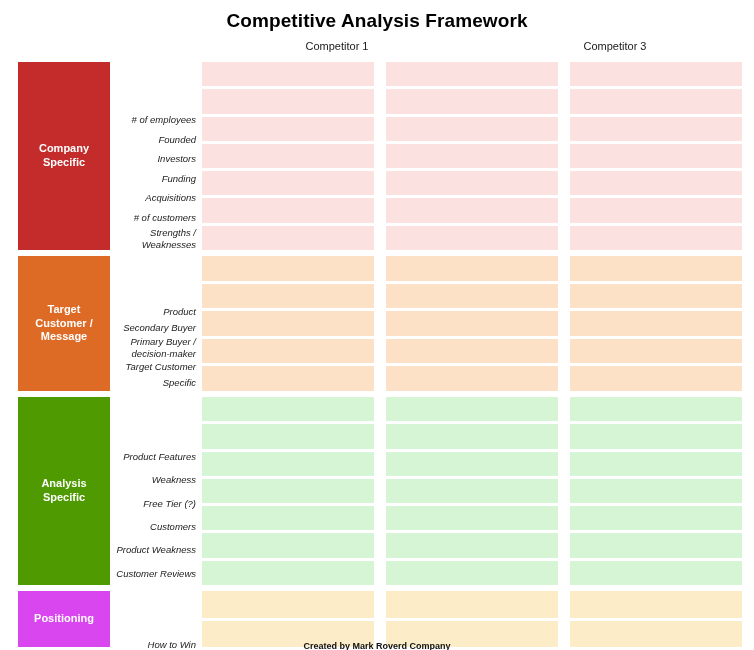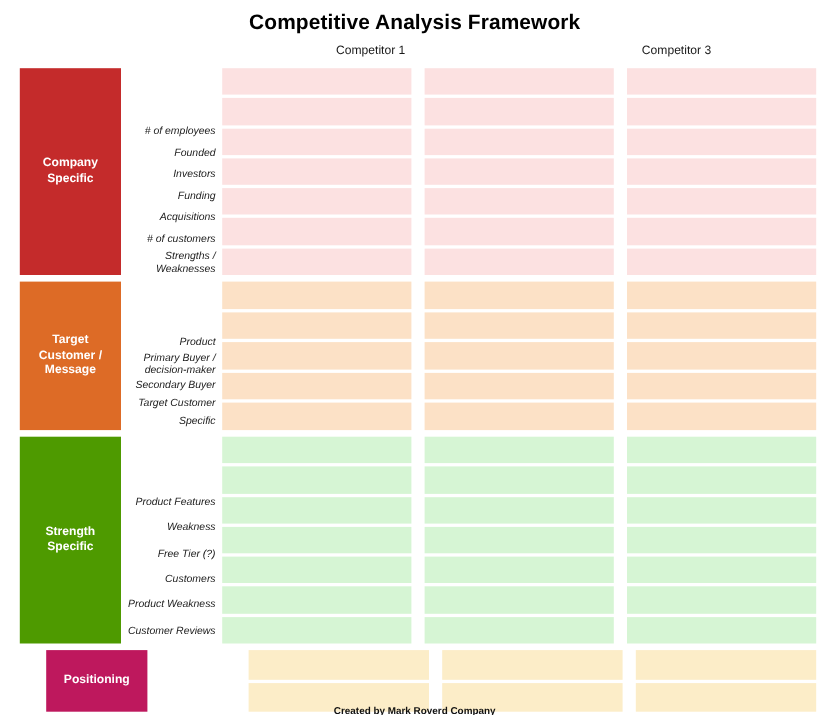--- a/index.html
+++ b/index.html
@@ -196,24 +196,24 @@
         <div class="col-gap"></div>
       </div>
       <div class="section" style="height: 135px;">
         <div class="band-pad"></div>
         <div class="band" style="background: rgb(221, 107, 38);">Target Customer /<br>Message</div>
         <div class="rowlabels">
           <div class="rowlabel">
             <span>Product</span>
           </div>
           <div class="rowlabel">
+            <span>Secondary Buyer</span>
+          </div>
+          <div class="rowlabel">
             <span>Primary Buyer /<br>decision-maker</span>
-          </div>
-          <div class="rowlabel">
-            <span>Secondary Buyer</span>
           </div>
           <div class="rowlabel">
             <span>Target Customer</span>
           </div>
           <div class="rowlabel">
             <span>Specific</span>
           </div>
         </div>
         <div class="colstack">
           <div class="cell" style="background: rgb(252, 225, 198);"></div>
@@ -235,21 +235,21 @@
           <div class="cell" style="background: rgb(252, 225, 198);"></div>
           <div class="cell" style="background: rgb(252, 225, 198);"></div>
           <div class="cell" style="background: rgb(252, 225, 198);"></div>
           <div class="cell" style="background: rgb(252, 225, 198);"></div>
           <div class="cell" style="background: rgb(252, 225, 198);"></div>
         </div>
         <div class="col-gap"></div>
       </div>
       <div class="section" style="height: 188px;">
         <div class="band-pad"></div>
-        <div class="band" style="background: rgb(78, 154, 0);">Strength Specific</div>
+        <div class="band" style="background: rgb(78, 154, 0);">Analysis Specific</div>
         <div class="rowlabels">
           <div class="rowlabel">
             <span>Product Features</span>
           </div>
           <div class="rowlabel">
             <span>Weakness</span>
           </div>
           <div class="rowlabel">
             <span>Free Tier (?)</span>
           </div>
@@ -289,22 +289,25 @@
           <div class="cell" style="background: rgb(214, 245, 212);"></div>
           <div class="cell" style="background: rgb(214, 245, 212);"></div>
           <div class="cell" style="background: rgb(214, 245, 212);"></div>
           <div class="cell" style="background: rgb(214, 245, 212);"></div>
           <div class="cell" style="background: rgb(214, 245, 212);"></div>
         </div>
         <div class="col-gap"></div>
       </div>
       <div class="section" style="height: 56px;">
         <div class="band-pad"></div>
-        <div class="band" style="background: #be185d; margin-left: 24px;">Positioning</div>
+        <div class="band" style="background: #d946ef;">Positioning</div>
         <div class="rowlabels">
+          <div class="rowlabel">
+            <span>How to Win</span>
+          </div>
         </div>
         <div class="colstack">
           <div class="cell" style="background: rgb(252, 237, 200);"></div>
           <div class="cell" style="background: rgb(252, 237, 200);"></div>
         </div>
         <div class="col-gap"></div>
         <div class="colstack">
           <div class="cell" style="background: rgb(252, 237, 200);"></div>
           <div class="cell" style="background: rgb(252, 237, 200);"></div>
         </div>

